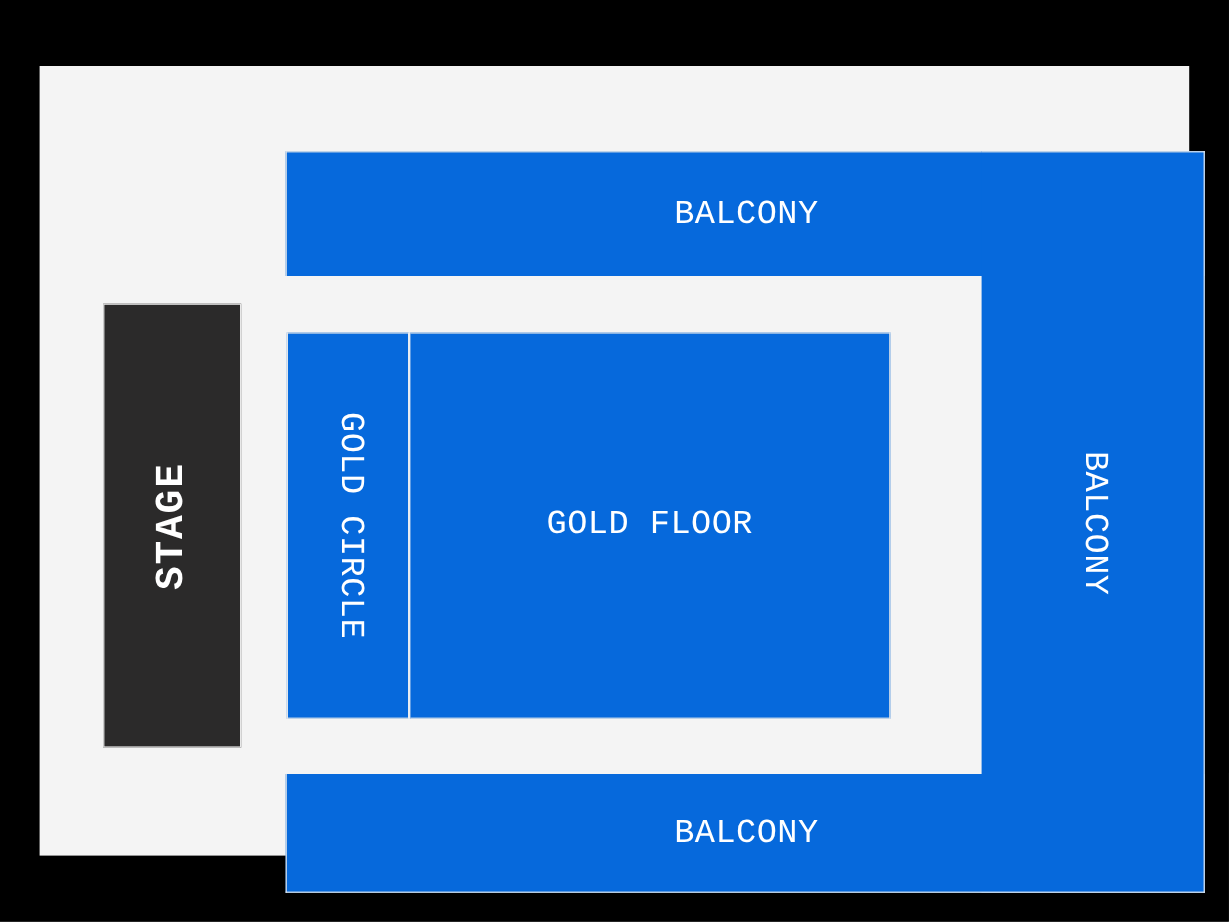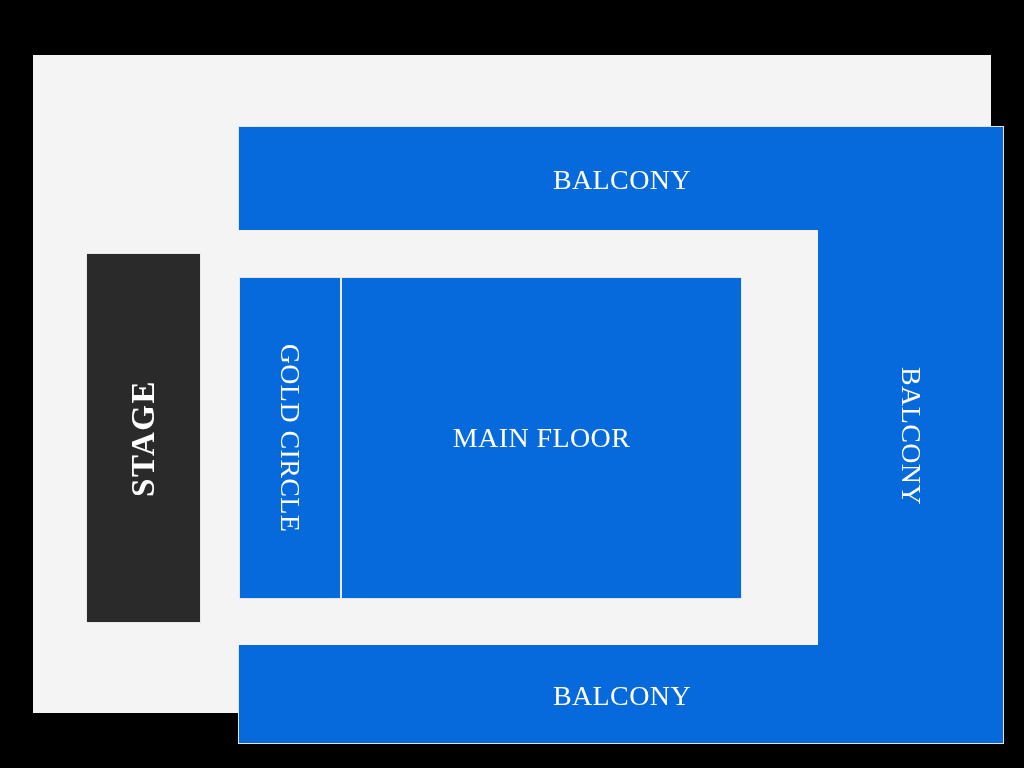--- a/index.html
+++ b/index.html
@@ -9,21 +9,21 @@
     background: #000000;
     width: 1024px;
     height: 768px;
     overflow: hidden;
   }
   #stage-root {
     position: relative;
     width: 1024px;
     height: 644px;
     background: #000000;
-    font-family: Liberation Serif, serif;
+    font-family: Liberation Mono, monospace;
     text-align: center;
   }
 
   
   .map-panel {
     position: absolute;
     left: 33px;
     top: 55px;
     width: 958px;
     height: 658px;
@@ -188,21 +188,21 @@
       </div>
     </div>
 
     <div class="section gold-circle">
       <span class="section-label">GOLD CIRCLE</span>
     </div>
 
     <div class="floor-divider"></div>
 
     <div class="section main-floor">
-      <span class="section-label">MAIN FLOOR</span>
+      <span class="section-label">GOLD FLOOR</span>
     </div>
 
     <div class="stage-block">
       <span class="stage-label">STAGE</span>
     </div>
 
   </div>
 </div>
 
 </body></html>

